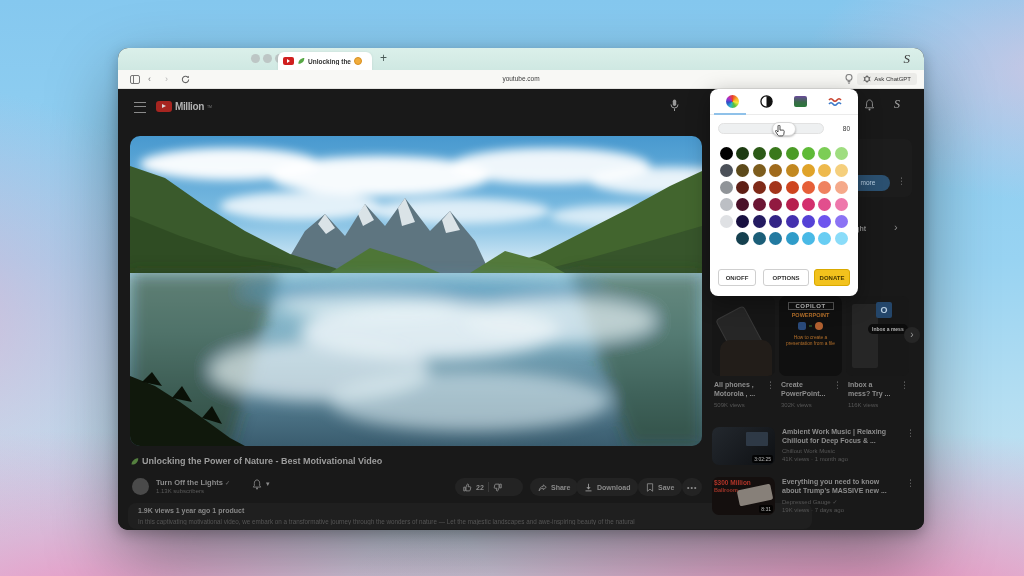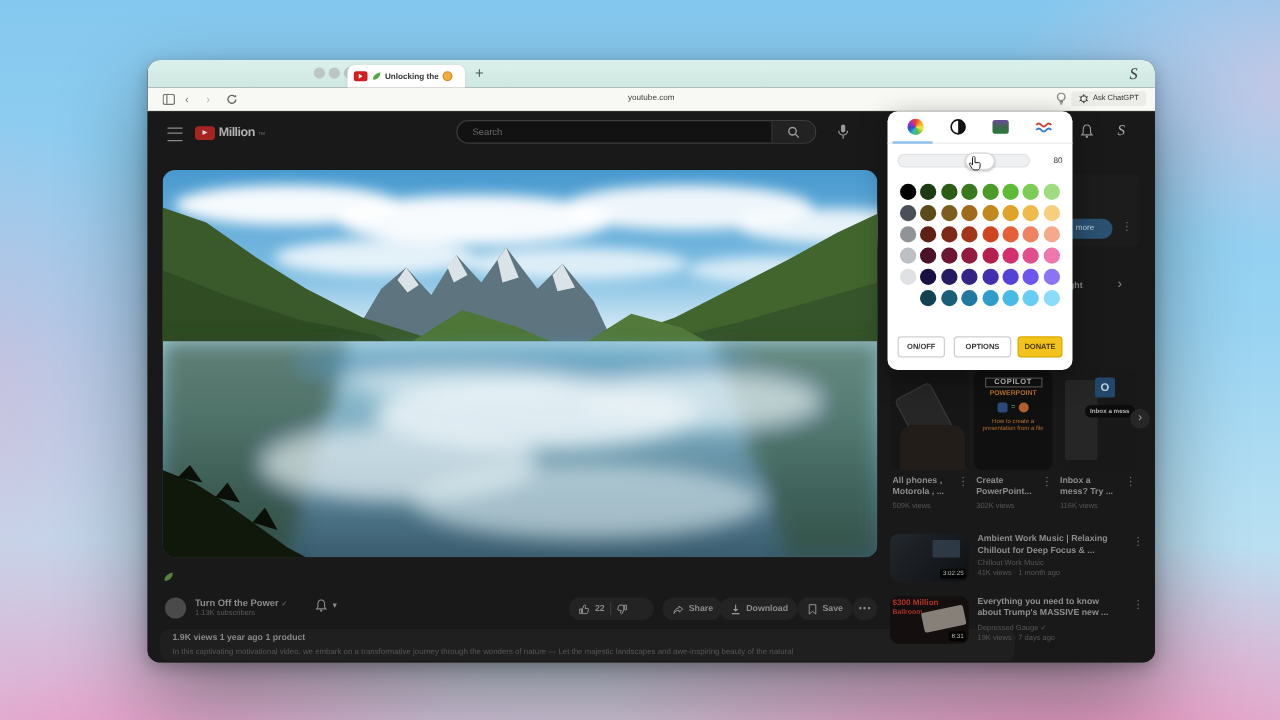--- a/index.html
+++ b/index.html
@@ -126,29 +126,20 @@
     <div class="content">
 
       <div class="abs" style="left:16px;top:13px">
           <div class="hamb"></div>
         </div>
       <div class="abs yt-logo" style="left:38px;top:12px">
         <div class="yt-badge"></div>
         <div class="yt-word">Million</div>
         <div class="tm">TM</div>
       </div>
-      <div class="searchbox">
-        <div class="search-ph">Search</div>
-        <div class="search-btn">
-          <svg width="10" height="10" viewBox="0 0 10 10">
-              <circle cx="4" cy="4" r="3" fill="none" stroke="#999" stroke-width="1.1"></circle>
-              <line x1="6.3" y1="6.3" x2="9" y2="9" stroke="#999" stroke-width="1.1"></line>
-            </svg>
-        </div>
-      </div>
       <svg class="abs" style="left:552px;top:10px" width="9" height="13" viewBox="0 0 9 13">
           <rect x="2.8" y="0.5" width="3.4" height="6.5" rx="1.7" fill="#999"></rect>
           <path d="M1 5.5a3.5 3.5 0 0 0 7 0" fill="none" stroke="#999" stroke-width="1"></path>
           <line x1="4.5" y1="9.5" x2="4.5" y2="12" stroke="#999" stroke-width="1"></line>
         </svg>
       <svg class="abs" style="left:746px;top:10px" width="11" height="12" viewBox="0 0 12 13">
           <path d="M6 1 C3.8 1 2.8 3 2.8 5.2 L2.8 8 L1.5 9.6 L10.5 9.6 L9.2 8 L9.2 5.2 C9.2 3 8.2 1 6 1 Z" fill="none" stroke="#999" stroke-width="1"></path>
           <circle cx="6" cy="11.3" r="1.1" fill="#999"></circle>
         </svg>
       <div class="abs" style="left:776px;top:8px;font-family:'Liberation Serif',serif;font-style:italic;font-size:12px;color:#aaa">S</div>
@@ -213,24 +204,25 @@
             <polygon points="12,246 22,236 32,250"></polygon>
               <polygon points="42,262 52,250 62,266"></polygon>
               <polygon points="72,282 82,270 92,288"></polygon>
           </g>
         </svg>
       </div>
 
       <svg class="abs" style="left:12px;top:368px" width="9" height="9" viewBox="0 0 12 12">
           <path d="M2 10 C2 4 8 1.5 11 1.5 C11 7.5 6 10.8 2 10z" fill="#55803f"></path>
         </svg>
+      <div class="vid-title">Unlocking the Power of Nature - Best Motivational Video</div>
 
       <div class="abs" style="left:14px;top:389px;width:17px;height:17px;border-radius:50%;background:#4a4a4a"></div>
       <div class="abs" style="left:38px;top:389px;font-size:7.5px;font-weight:bold">
-        <span class="t2">Turn Off the Power</span>
+        <span class="t2">Turn Off the Lights</span>
         <span class="t3" style="font-size:6px">✓</span>
       </div>
       <div class="abs t3" style="left:38px;top:399px;font-size:6px">1.13K subscribers</div>
       <svg class="abs" style="left:134px;top:390px" width="10" height="11" viewBox="0 0 12 13">
           <path d="M6 1 C3.8 1 2.8 3 2.8 5.2 L2.8 8 L1.5 9.6 L10.5 9.6 L9.2 8 L9.2 5.2 C9.2 3 8.2 1 6 1 Z" fill="none" stroke="#8b8b8b" stroke-width="1"></path>
           <circle cx="6" cy="11.3" r="1.1" fill="#8b8b8b"></circle>
         </svg>
       <div class="abs t2" style="left:148px;top:391px;font-size:7px">▾</div>
 
       <div class="pill" style="left:337px;top:389px;width:68px">

